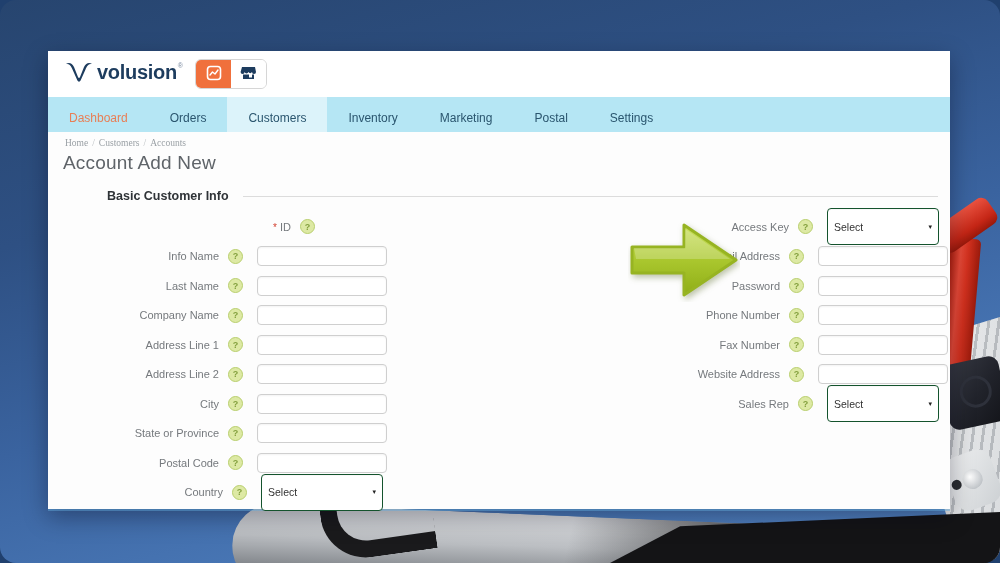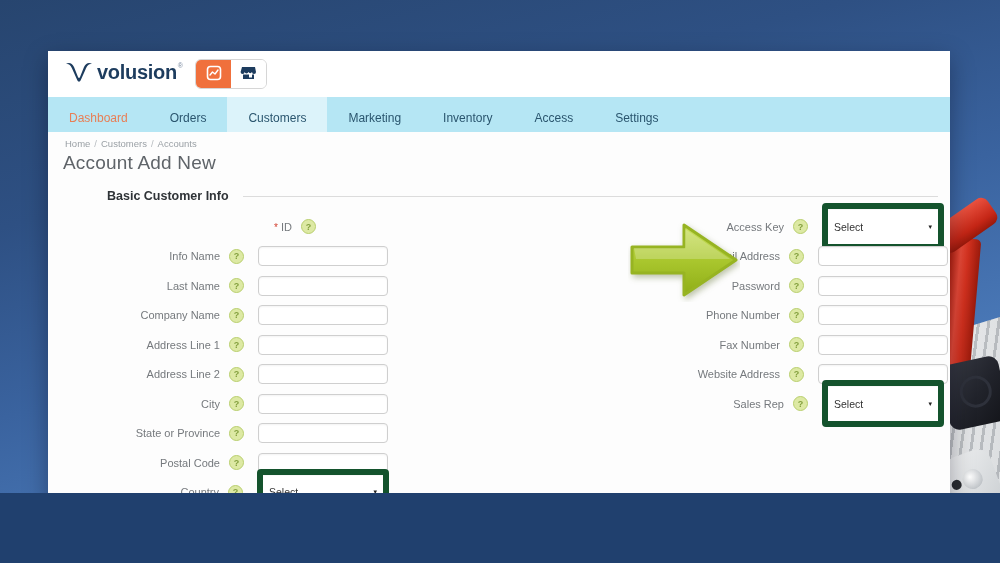--- a/index.html
+++ b/index.html
@@ -1,17 +1,17 @@
 <!DOCTYPE html>
 <html><head>
 <meta charset="utf-8">
 <style>
   html,body{margin:0;padding:0;background:#20406e;font-family:"Liberation Sans",sans-serif;}
-  .stage{position:relative;width:1000px;height:493px;overflow:hidden;
-         background:linear-gradient(165deg,#27456f 0%,#2e5083 30%,#3a639f 55%,#4a79b8 80%,#5585c3 100%);}
+  .stage{position:relative;width:1000px;height:563px;overflow:hidden;
+         background:linear-gradient(165deg,#27456f 0%,#2e5083 30%,#3a639f 55%,#4a79b8 80%,#5585c3 100%);border-radius:16px;}
 
   
   .mb{position:absolute;}
   .mb-body{left:926px;top:322px;width:150px;height:230px;transform:rotate(-17deg);
     background:
       repeating-linear-gradient(115deg,rgba(255,255,255,.28) 0 7px,rgba(110,115,122,.28) 7px 10px),
       linear-gradient(115deg,#eceded 0%,#d2d5d8 45%,#b4b8bd 100%);
     z-index:1;}
   .mb-flag-arm{left:944px;top:238px;width:30px;height:170px;transform:rotate(5deg);
     border-radius:5px;z-index:2;
@@ -53,21 +53,21 @@
     overflow:hidden;background:#fff;}
   .hbtn{width:35px;display:flex;align-items:center;justify-content:center;cursor:pointer;border:none;background:#fff;padding:0;}
   .hbtn.active{background:#f0703c;}
 
   .nav{height:35px;background:#b5e6f4;display:flex;font-size:12px;color:#2a556e;}
   .nav-item{line-height:35px;padding:4px 21px;cursor:pointer;white-space:nowrap;}
   .nav-item.current{background:#dcf3fa;}
   .nav-item.accent{color:#e87e55;}
 
   .content{position:relative;height:377px;background:#fdfdfd;}
-  .crumbs{position:absolute;left:17px;top:6px;font-size:9.5px;color:#9aa0a5;}
+  .crumbs{position:absolute;left:17px;top:6px;font-size:9.5px;color:#9aa0a5;font-family:Liberation Serif, serif;}
   .crumbs a{color:#9aa0a5;text-decoration:none;cursor:pointer;}
   .crumb-sep{margin:0 4px;color:#b6bbbf;}
   .title{position:absolute;left:15px;top:20px;font-size:19px;color:#5f6469;letter-spacing:.2px;}
   .section-row{position:absolute;left:16px;right:12px;top:57px;display:flex;align-items:center;padding-left:43px;}
   .section-title{font-size:12.5px;font-weight:bold;color:#2f3337;white-space:nowrap;}
   .section-rule{flex:1;height:1px;background:#dcdcdc;margin-left:14px;}
 
   .col{position:absolute;top:80px;}
   .col-left{left:16px;}
   .col-right{left:606px;}
@@ -75,21 +75,21 @@
   .flabel{font-size:11px;color:#75797d;text-align:right;white-space:nowrap;}
   .col-left .flabel{width:155px;}
   .col-right .flabel{width:126px;}
   .req{color:#d23f2f;font-size:10px;margin-right:3px;}
   .help{width:13px;height:13px;margin-left:9px;border-radius:50%;flex:0 0 auto;
     background:#dde9a4;border:1px solid #b9cf6e;color:#84a03f;font-size:9px;font-weight:bold;
     display:flex;align-items:center;justify-content:center;cursor:pointer;box-sizing:content-box;}
   .tbox{margin-left:14px;width:120px;height:16px;border:1px solid #cfcfcf;border-radius:4px;
     padding:1px 4px;font-size:11px;color:#333;background:#fff;
     box-shadow:inset 0 1px 2px rgba(0,0,0,.05);outline:none;}
-  .sel{margin-left:14px;height:19px;border:6px solid #14532d;border-radius:4px;background:#fff;
+  .sel{margin-left:14px;height:19px;border:1px solid #14532d;border-radius:4px;background:#fff;
     display:flex;align-items:center;justify-content:space-between;padding:8px 6px;cursor:pointer;
     box-shadow:inset 0 1px 1px rgba(0,0,0,.03);}
   .col-left .sel{width:108px;}
   .col-right .sel{width:98px;}
   .sel-val{font-size:10.5px;color:#333;}
   .sel-caret{font-size:7px;color:#222;}
 
   .arrow{position:absolute;left:580px;top:88px;width:112px;height:82px;z-index:5;}
 </style>
 </head>
@@ -135,23 +135,23 @@
             </svg>
           </span>
         </button>
       </div>
     </div>
 
     <div class="nav" id="nav">
         <div class="nav-item accent">Dashboard</div>
         <div class="nav-item">Orders</div>
         <div class="nav-item current">Customers</div>
+        <div class="nav-item">Inventory</div>
         <div class="nav-item">Marketing</div>
-        <div class="nav-item">Inventory</div>
-        <div class="nav-item">Access</div>
+        <div class="nav-item">Postal</div>
         <div class="nav-item">Settings</div>
       </div>
 
     <div class="content">
       <div class="crumbs" id="crumbs"><a>Home</a><span class="crumb-sep">/</span><a>Customers</a><span class="crumb-sep">/</span><a>Accounts</a></div>
       <div class="title">Account Add New</div>
 
       <div class="section-row">
         <span class="section-title">Basic Customer Info</span>
         <span class="section-rule"></span>

